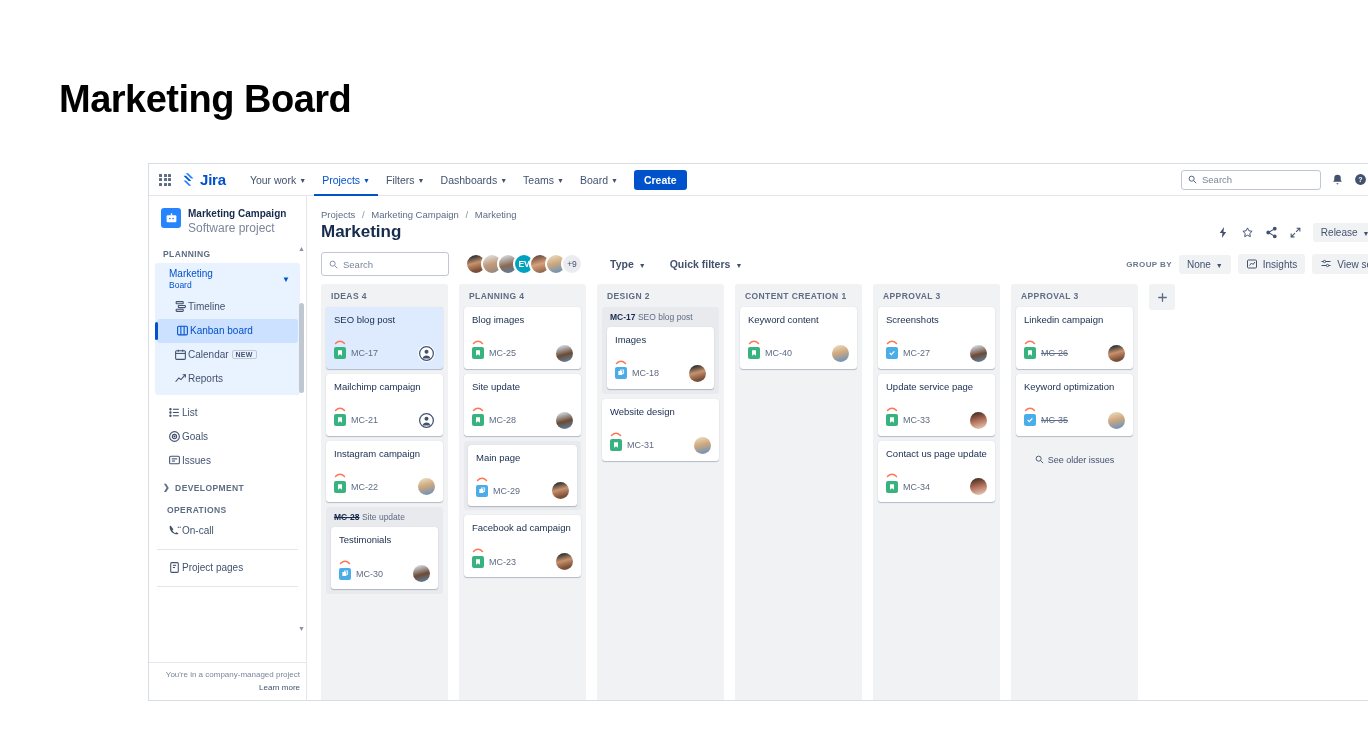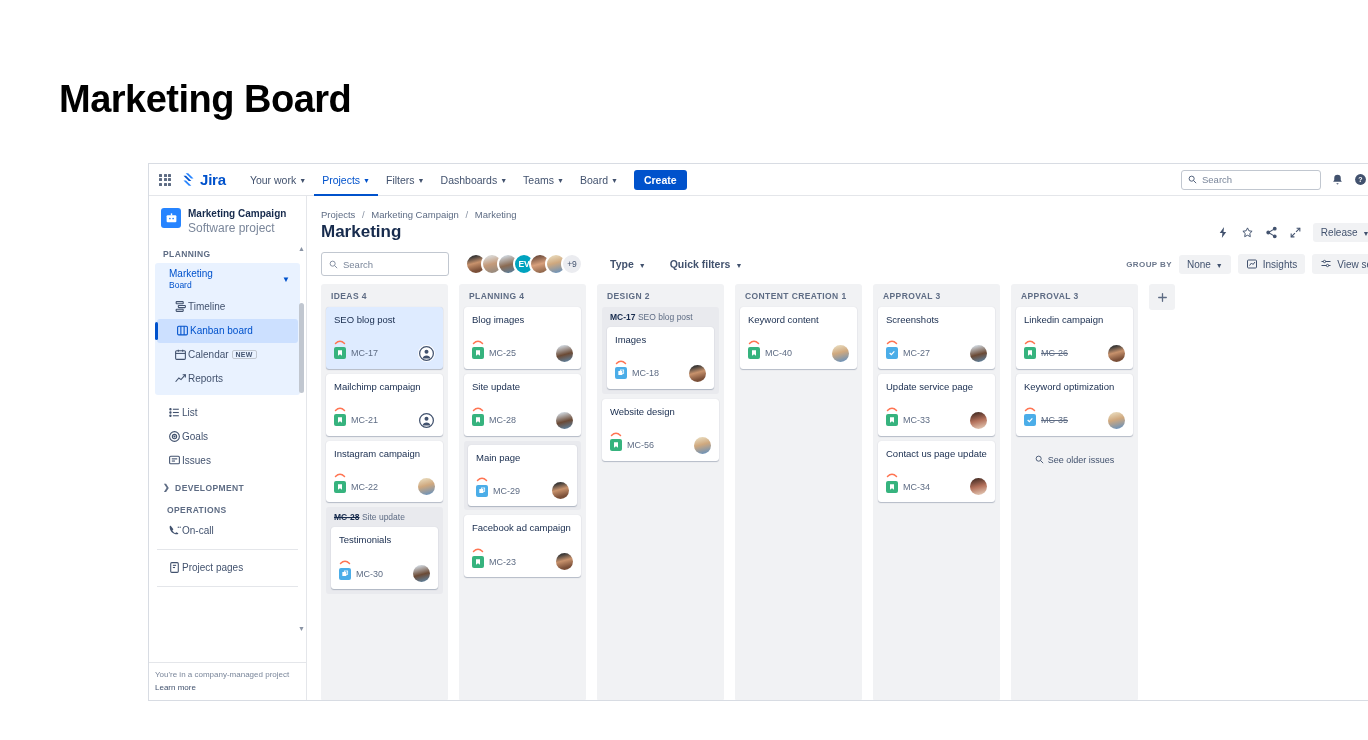--- a/index.html
+++ b/index.html
@@ -85,21 +85,21 @@
   .sb-item.sel::before {
     content: ""; position: absolute; left: -2px; top: 3px; bottom: 3px; width: 2.5px;
     background: #0052cc; border-radius: 2px;
   }
   .sb-ico { width: 15px; display: flex; align-items: center; justify-content: center; flex: none; }
   .badge-new {
     font-size: 7px; font-weight: bold; color: #42526e; border: 1px solid #c1c7d0;
     border-radius: 2px; padding: 0px 3px; margin-left: 3px; letter-spacing:.2px;
   }
   .sb-divider { height: 1px; background: #e4e6ea; margin: 6px 8px; }
-  .sb-footer { border-top: 1px solid #e4e6ea; padding: 7px 6px 9px; text-align: left; margin-top: 28px; }
+  .sb-footer { border-top: 1px solid #e4e6ea; padding: 7px 6px 9px; text-align: right; margin-top: 28px; }
   .sb-footer .l1 { font-size: 8px; color: #7a869a; }
   .sb-footer .l2 { font-size: 8px; color: #42526e; margin-top: 4px; }
   .sb-scrollbar {
     position: absolute; right: 1px; top: 48px; bottom: 60px; width: 7px;
   }
   .sb-scrollbar .thumb {
     position: absolute; top: 10px; height: 90px; left: 1px; width: 5px;
     background: #c1c7d0; border-radius: 3px;
   }
   .sb-arrow { position:absolute; right:1px; font-size:7px; color:#8993a4; }
@@ -748,21 +748,21 @@
                 <svg width="12" height="8" viewBox="0 0 16 10" fill="none" stroke="#ff7452" stroke-width="2" stroke-linecap="round">
                     <path d="M2 7 Q8 1 14 7"></path>
                   </svg>
               </div>
               <div class="card-foot">
                 <span class="type-ico type-story">
                   <svg width="8" height="8" viewBox="0 0 12 12">
                       <path d="M3 2h6v8l-3-2.3L3 10z" fill="#fff"></path>
                     </svg>
                 </span>
-                <span class="card-key">MC-56</span>
+                <span class="card-key">MC-31</span>
                 <span class="avatar" style="background:linear-gradient(165deg,#e7d7b8 10%,#cfa87e 45%,#6f93b8 90%);"></span>
               </div>
             </div>
 
           </div>
         </div>
 
         <div class="col">
           <div class="col-head">
             <span>CONTENT CREATION</span>

